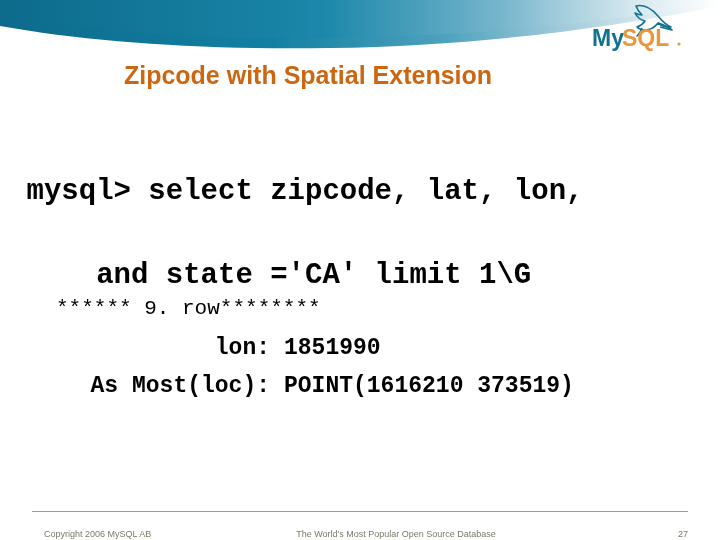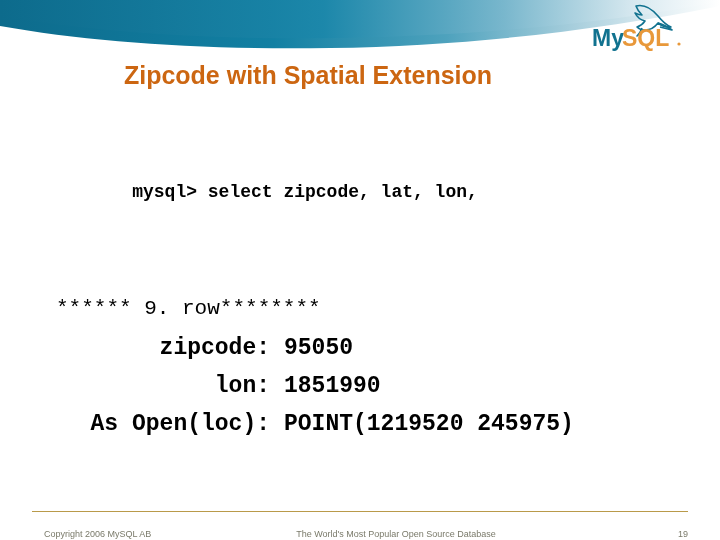--- a/index.html
+++ b/index.html
@@ -54,21 +54,21 @@
   }
 
   
   .query-block {
     position: absolute;
     top: 122px;
     left: 0;
     width: 610px;
     text-align: center;
     font-family: "Liberation Mono", monospace;
-    font-size: 18px;
+    font-size: 29px;
     font-weight: bold;
     color: #000000;
     line-height: 28px;
     white-space: pre;
   }
   .query-line { display: block; }
 
   
   .result-header {
     position: absolute;
@@ -191,39 +191,36 @@
     <text x="0" y="44" font-family="Liberation Sans, sans-serif" font-size="23" font-weight="bold" fill="#11728f">My</text>
     <text x="30" y="44" font-family="Liberation Sans, sans-serif" font-size="23" font-weight="bold" fill="#e8983a">SQL</text>
     <circle cx="87" cy="42" r="1.6" fill="#e8983a"></circle>
   </svg>
 </div>
 
 <div class="slide-title">Zipcode with Spatial Extension</div>
 
 <div class="query-block">
   <span class="query-line">mysql&gt; select zipcode, lat, lon,</span>
+  <span class="query-line"> and state ='CA' limit 1\G</span>
 </div>
 
 <div class="result-header">****** 9. row********</div>
 
 <table class="result-table">
   <tbody>
-    <tr>
-      <td class="label">zipcode:</td>
-      <td class="value">95050</td>
-    </tr>
     <tr>
       <td class="label">lon:</td>
       <td class="value">1851990</td>
     </tr>
     <tr>
-      <td class="label">As Open(loc):</td>
-      <td class="value">POINT(1219520 245975)</td>
+      <td class="label">As Most(loc):</td>
+      <td class="value">POINT(1616210 373519)</td>
     </tr>
   </tbody>
 </table>
 
 <div class="footer-rule"></div>
 <div class="footer">
   <span class="footer-copyright">Copyright 2006 MySQL AB</span>
   <span class="footer-tagline">The World's Most Popular Open Source Database</span>
-  <span class="footer-page">19</span>
+  <span class="footer-page">27</span>
 </div>
 
 </body></html>

